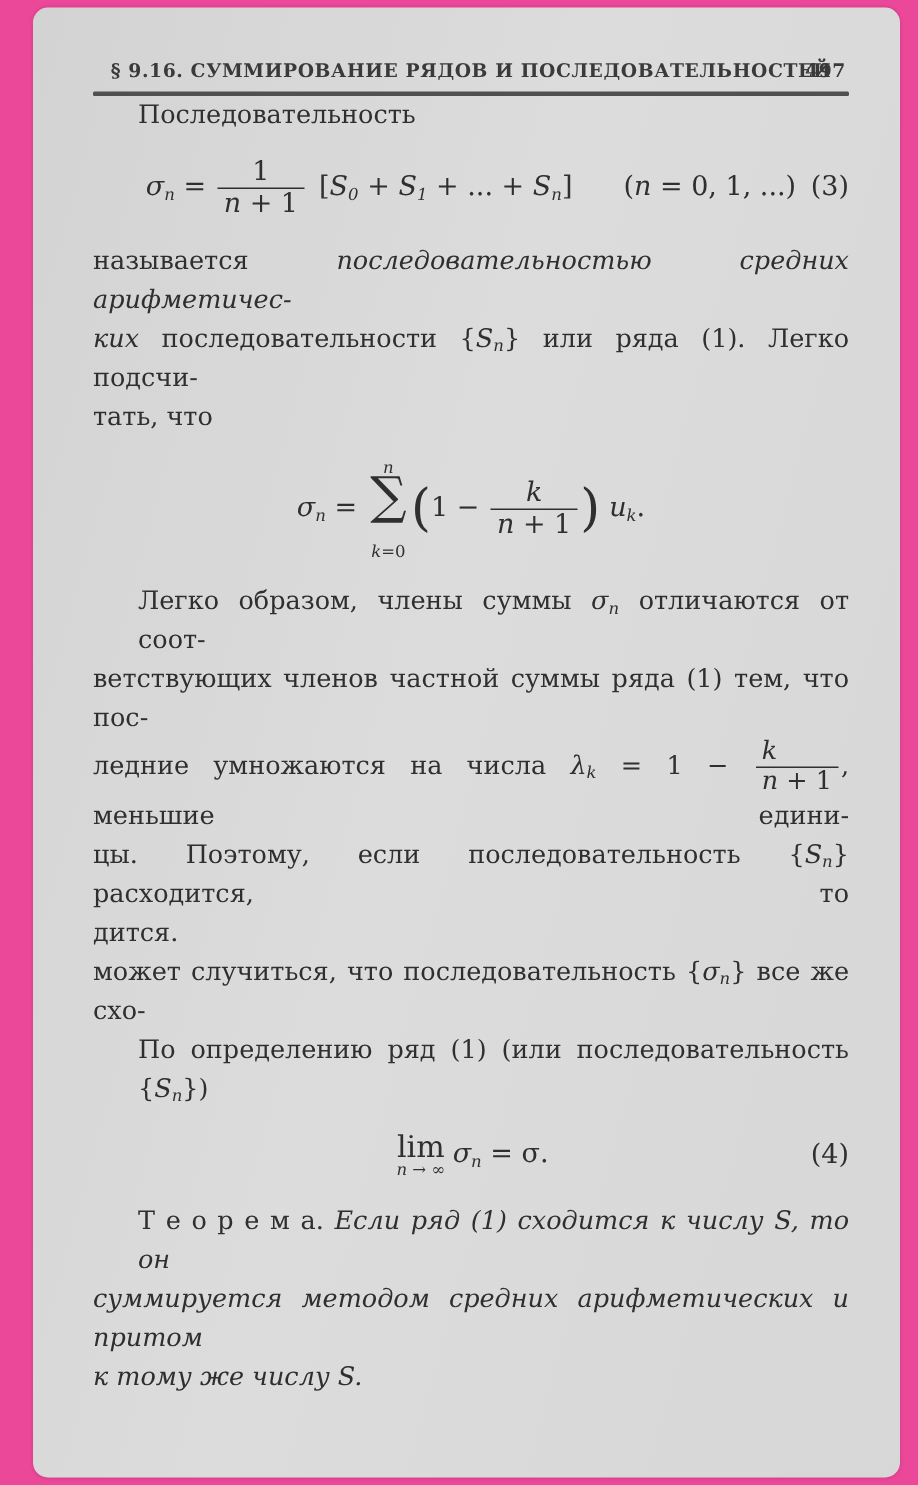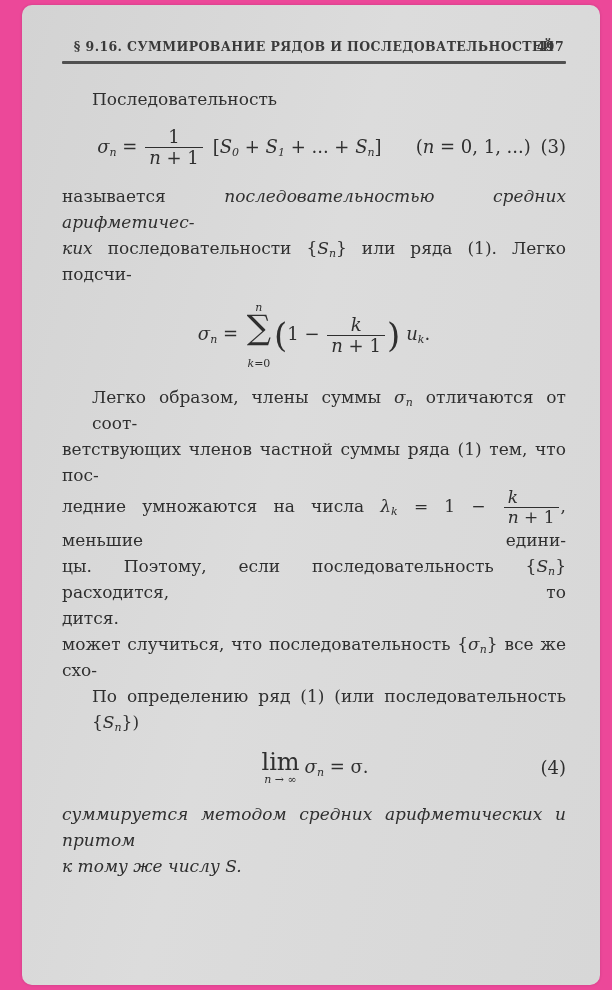--- a/index.html
+++ b/index.html
@@ -11,21 +11,21 @@
   .inner{padding:34px 34px 0 40px;}
 
   
   .header-row{position:relative;text-align:center;font-weight:bold;
               font-size:12.5px;letter-spacing:0.4px;color:#3a3a3a;padding-bottom:7px;}
   .pagenum{position:absolute;right:2px;top:0;}
   .rule{height:2.5px;background:#505050;border-radius:1px;}
 
   
   .content{font-size:17px;line-height:26px;color:#2f2f2f;}
-  .content > :first-child{margin-top:22px;}
+  .content > :first-child{}
   .para{margin:0;}
   .line{width:100%;}
   .justline{text-align:justify;text-align-last:justify;}
   .lastline{text-align:left;}
   .firstindent{padding-left:30px;box-sizing:border-box;}
 
   .t-n{font-style:normal;}
   .t-i,.t-m{font-style:italic;}
   sub.t-s{font-size:11px;font-style:italic;vertical-align:-3px;line-height:0;}
 
@@ -37,21 +37,21 @@
   
   .sumwrap{display:inline-flex;flex-direction:column;align-items:center;
            vertical-align:middle;line-height:1;margin:0 3px;}
   .sum-above{font-size:11px;line-height:1;}
   .sum-sigma{font-size:34px;line-height:0.85;}
   .sum-below{font-size:11px;line-height:1;margin-top:16px;}
 
   
   .limwrap{display:inline-flex;flex-direction:column;align-items:center;
            vertical-align:middle;line-height:1;margin:0 2px;}
-  .lim-main{font-size:24px;line-height:1;}
+  .lim-main{font-size:20px;line-height:1;}
   .lim-below{font-size:11px;line-height:1.1;}
 
   .bigp{display:inline-block;font-size:34px;line-height:0;vertical-align:middle;font-weight:400;}
   .spacer{display:inline-block;}
 
   
   .formula{position:relative;text-align:center;margin:15px 0;font-size:18px;line-height:26px;}
   .fbody{white-space:pre;display:inline-block;}
   .fnum{position:absolute;right:0;top:50%;transform:translateY(-50%);}
 </style>
@@ -69,34 +69,36 @@
         <div class="rule"></div>
       </div>
       <div class="content" id="content">
           <div class="para">
             <div class="line lastline firstindent"><span class="t-n">Последовательность</span></div>
           </div>
           <div class="formula"><span class="fbody"><span class="t-m">σ</span><sub class="t-s">n</sub><span class="t-n"> = </span><span class="frac"><span class="num"><span class="t-n">1</span></span><span class="den"><span class="t-m">n</span><span class="t-n"> + 1</span></span></span><span class="spacer" style="width: 8px;"></span><span class="t-n">[</span><span class="t-m">S</span><sub class="t-s">0</sub><span class="t-n"> + </span><span class="t-m">S</span><sub class="t-s">1</sub><span class="t-n"> + ... + </span><span class="t-m">S</span><sub class="t-s">n</sub><span class="t-n">]</span><span class="spacer" style="width: 34px;"></span><span class="t-n">(</span><span class="t-m">n</span><span class="t-n"> = 0, 1, ...)</span></span><span class="fnum">(3)</span></div>
           <div class="para">
             <div class="line justline"><span class="t-n">называется </span><span class="t-i">последовательностью средних арифметичес-</span></div>
             <div class="line justline"><span class="t-i">ких</span><span class="t-n"> последовательности {</span><span class="t-m">S</span><sub class="t-s">n</sub><span class="t-n">} или ряда (1). Легко подсчи-</span></div>
+            <div class="line lastline"><span class="t-n">тать, что</span></div>
           </div>
           <div class="formula"><span class="fbody"><span class="t-m">σ</span><sub class="t-s">n</sub><span class="t-n"> = </span><span class="sumwrap"><span class="sum-above"><span class="t-m">n</span></span><span class="sum-sigma">∑</span><span class="sum-below"><span class="t-m">k</span><span class="t-n">=0</span></span></span><span class="bigp">(</span><span class="t-n">1 − </span><span class="frac"><span class="num"><span class="t-m">k</span></span><span class="den"><span class="t-m">n</span><span class="t-n"> + 1</span></span></span><span class="bigp">)</span><span class="spacer" style="width: 6px;"></span><span class="t-m">u</span><sub class="t-s">k</sub><span class="t-n">.</span></span></div>
           <div class="para">
             <div class="line justline firstindent"><span class="t-n">Легко образом, члены суммы </span><span class="t-m">σ</span><sub class="t-s">n</sub><span class="t-n"> отличаются от соот-</span></div>
             <div class="line justline"><span class="t-n">ветствующих членов частной суммы ряда (1) тем, что пос-</span></div>
             <div class="line justline"><span class="t-n">ледние умножаются на числа </span><span class="t-m">λ</span><sub class="t-s">k</sub><span class="t-n"> = 1 − </span><span class="frac"><span class="num"><span class="t-m">k</span></span><span class="den"><span class="t-m">n</span><span class="t-n"> + 1</span></span></span><span class="t-n">, меньшие едини-</span></div>
             <div class="line justline"><span class="t-n">цы. Поэтому, если последовательность {</span><span class="t-m">S</span><sub class="t-s">n</sub><span class="t-n">} расходится, то</span></div>
             <div class="line lastline"><span class="t-n">дится.</span></div>
             <div class="line justline"><span class="t-n">может случиться, что последовательность {</span><span class="t-m">σ</span><sub class="t-s">n</sub><span class="t-n">} все же схо-</span></div>
           </div>
           <div class="para">
             <div class="line justline firstindent"><span class="t-n">По определению ряд (1) (или последовательность {</span><span class="t-m">S</span><sub class="t-s">n</sub><span class="t-n">})</span></div>
           </div>
           <div class="formula"><span class="fbody"><span class="limwrap"><span class="lim-main">lim</span><span class="lim-below"><span class="t-m">n</span><span class="t-n"> → ∞</span></span></span><span class="spacer" style="width: 3px;"></span><span class="t-m">σ</span><sub class="t-s">n</sub><span class="t-n"> = σ.</span></span><span class="fnum">(4)</span></div>
           <div class="para">
+            <div class="line justline firstindent"><span class="t-n">Т е о р е м а. </span><span class="t-i">Если ряд (1) сходится к числу S, то он</span></div>
             <div class="line justline"><span class="t-i">суммируется методом средних арифметических и притом</span></div>
             <div class="line lastline"><span class="t-i">к тому же числу S.</span></div>
           </div>
         </div>
     </div>
   </div>
 </div>
 
 </body></html>

